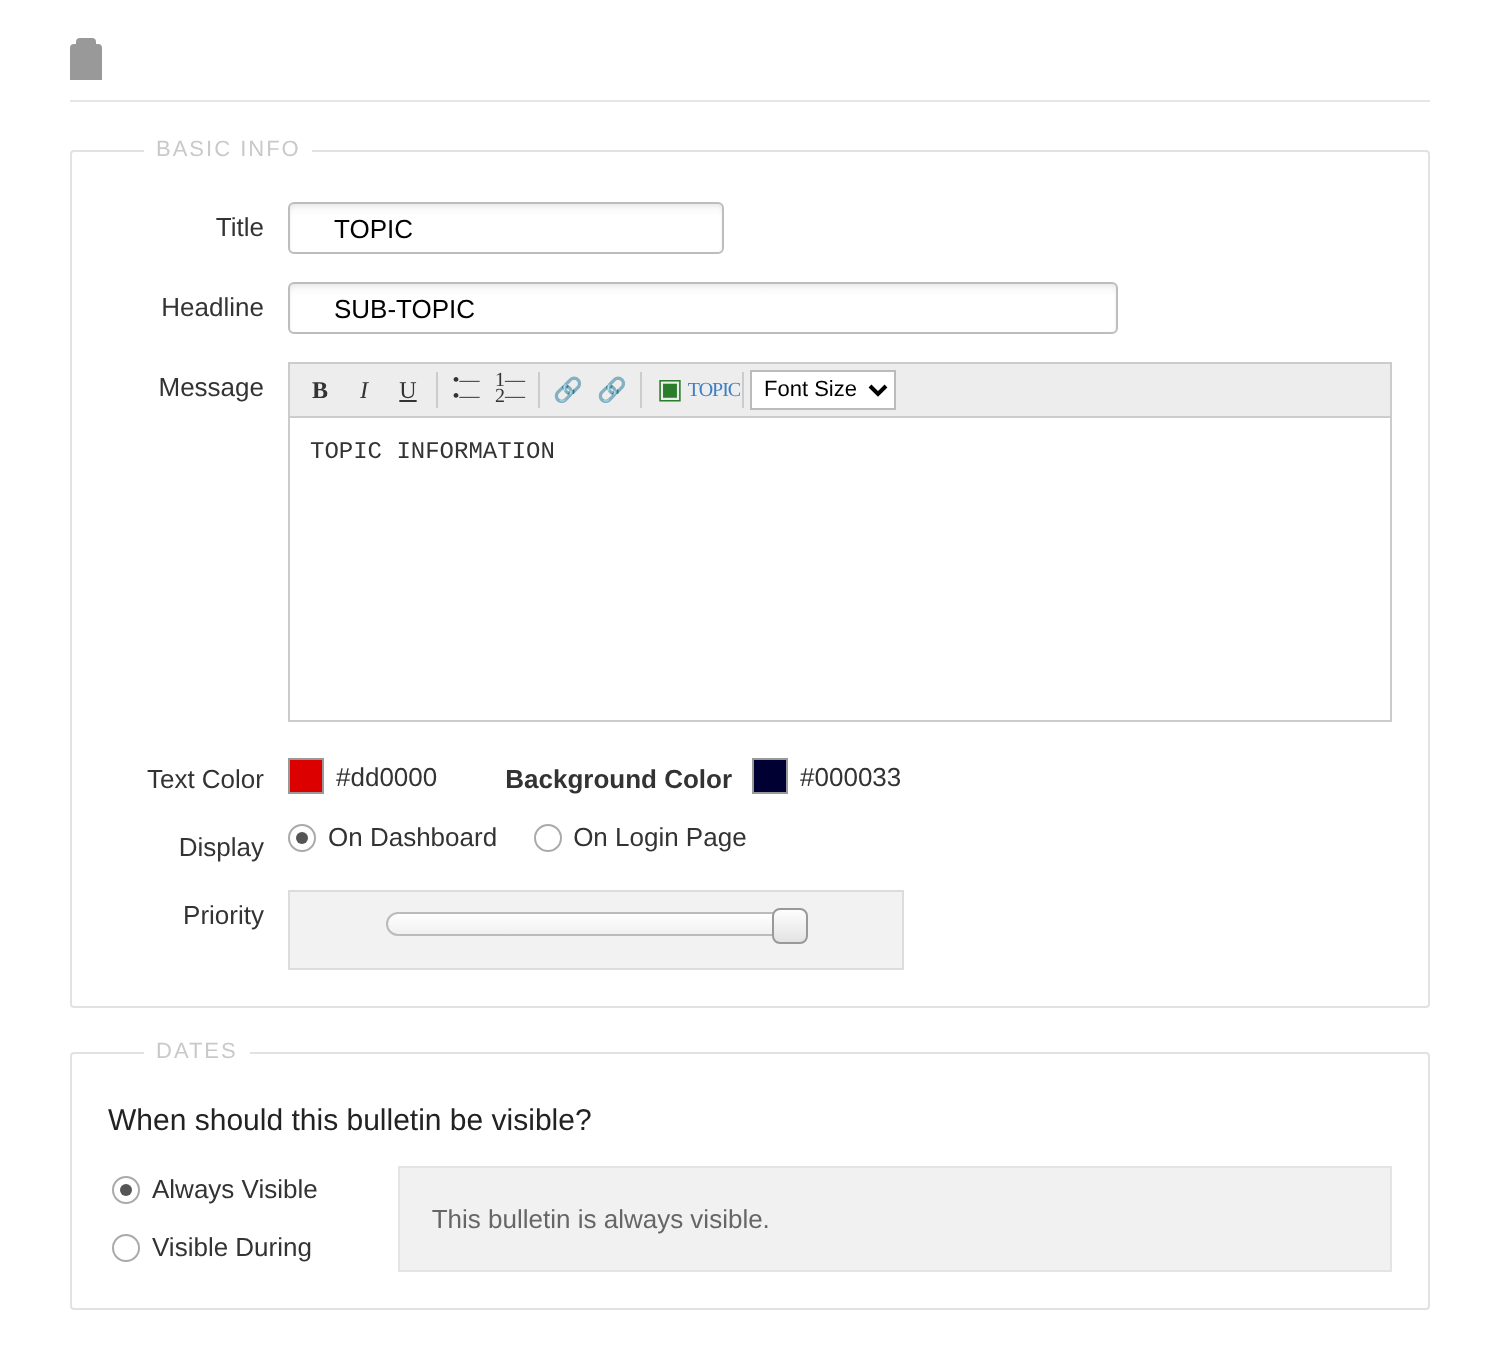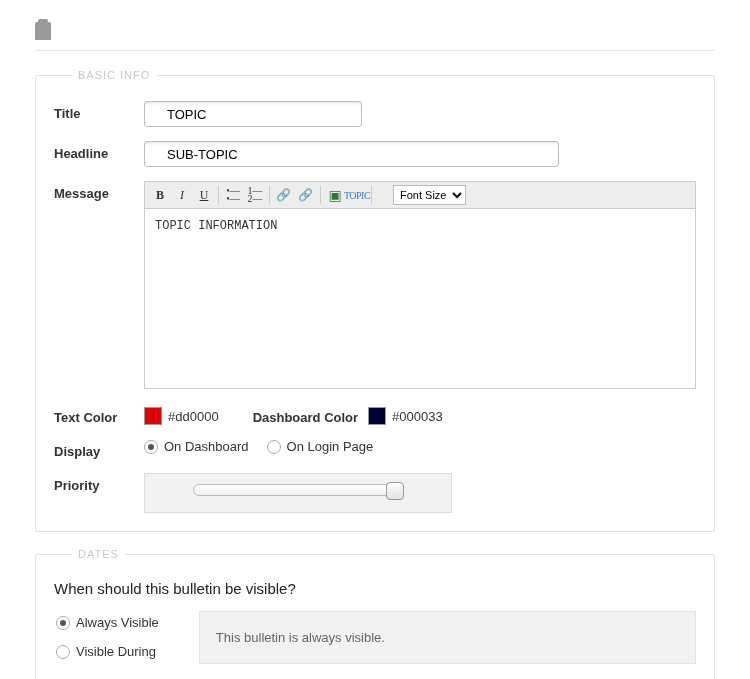--- a/index.html
+++ b/index.html
@@ -54,21 +54,22 @@
   margin-left: 18px;
 }
 .form-row {
   display: flex;
   align-items: flex-start;
   margin-bottom: 14px;
 }
 .form-row:last-child { margin-bottom: 0; }
 .row-label {
   width: 78px;
-  font-weight: bold;
+  text-align: right;
+  font-weight: normal;
   font-size: 13px;
   margin-right: 12px;
   padding-top: 5px;
   color: #333;
 }
 input.text-input {
   height: 26px;
   padding: 4px 22px;
   font-size: 13px;
   border: 1px solid #bdbdbd;
@@ -107,25 +108,24 @@
 .tb-ul, .tb-ol { font-size: 10px; line-height: 8px; }
 .tb-link { color: #999; font-size: 12px; }
 .tb-img { color: #2a7d2a; font-size: 14px; }
 .tb-html { color: #3b7fc4; font-size: 10px; letter-spacing: -0.5px; }
 .tb-select {
   height: 20px;
   font-size: 11px;
   border: 1px solid #bbb;
   background: #fff;
   padding: 0 2px;
-  margin-left: 18px;
 }
 .editor-area {
   width: 100%;
-  height: 180px;
+  height: 152px;
   border: 1px solid #ccc;
   border-top: none;
   padding: 10px;
   font-family: "Courier New", monospace;
   font-size: 12px;
   color: #333;
   background: #fff;
   resize: none;
 }
 .color-row {
@@ -269,21 +269,21 @@
         </select>
       </div>
       <textarea class="editor-area" style="">TOPIC INFORMATION</textarea>
     </div>
   </div>
 
   <div class="form-row color-row">
     <div class="row-label">Text Color</div>
     <span class="color-swatch" id="text-swatch" style="background: rgb(221, 0, 0);"></span>
     <span class="color-val">#dd0000</span>
-    <div class="bg-label">Dashboard Color</div>
+    <div class="bg-label">Background Color</div>
     <span class="color-swatch" id="bg-swatch" style="background: rgb(0, 0, 51);"></span>
     <span class="color-val">#000033</span>
   </div>
 
   <div class="form-row">
     <div class="row-label">Display</div>
     <label class="radio-wrap">
       <span class="radio checked"></span>
       <span>On Dashboard</span>
     </label>

